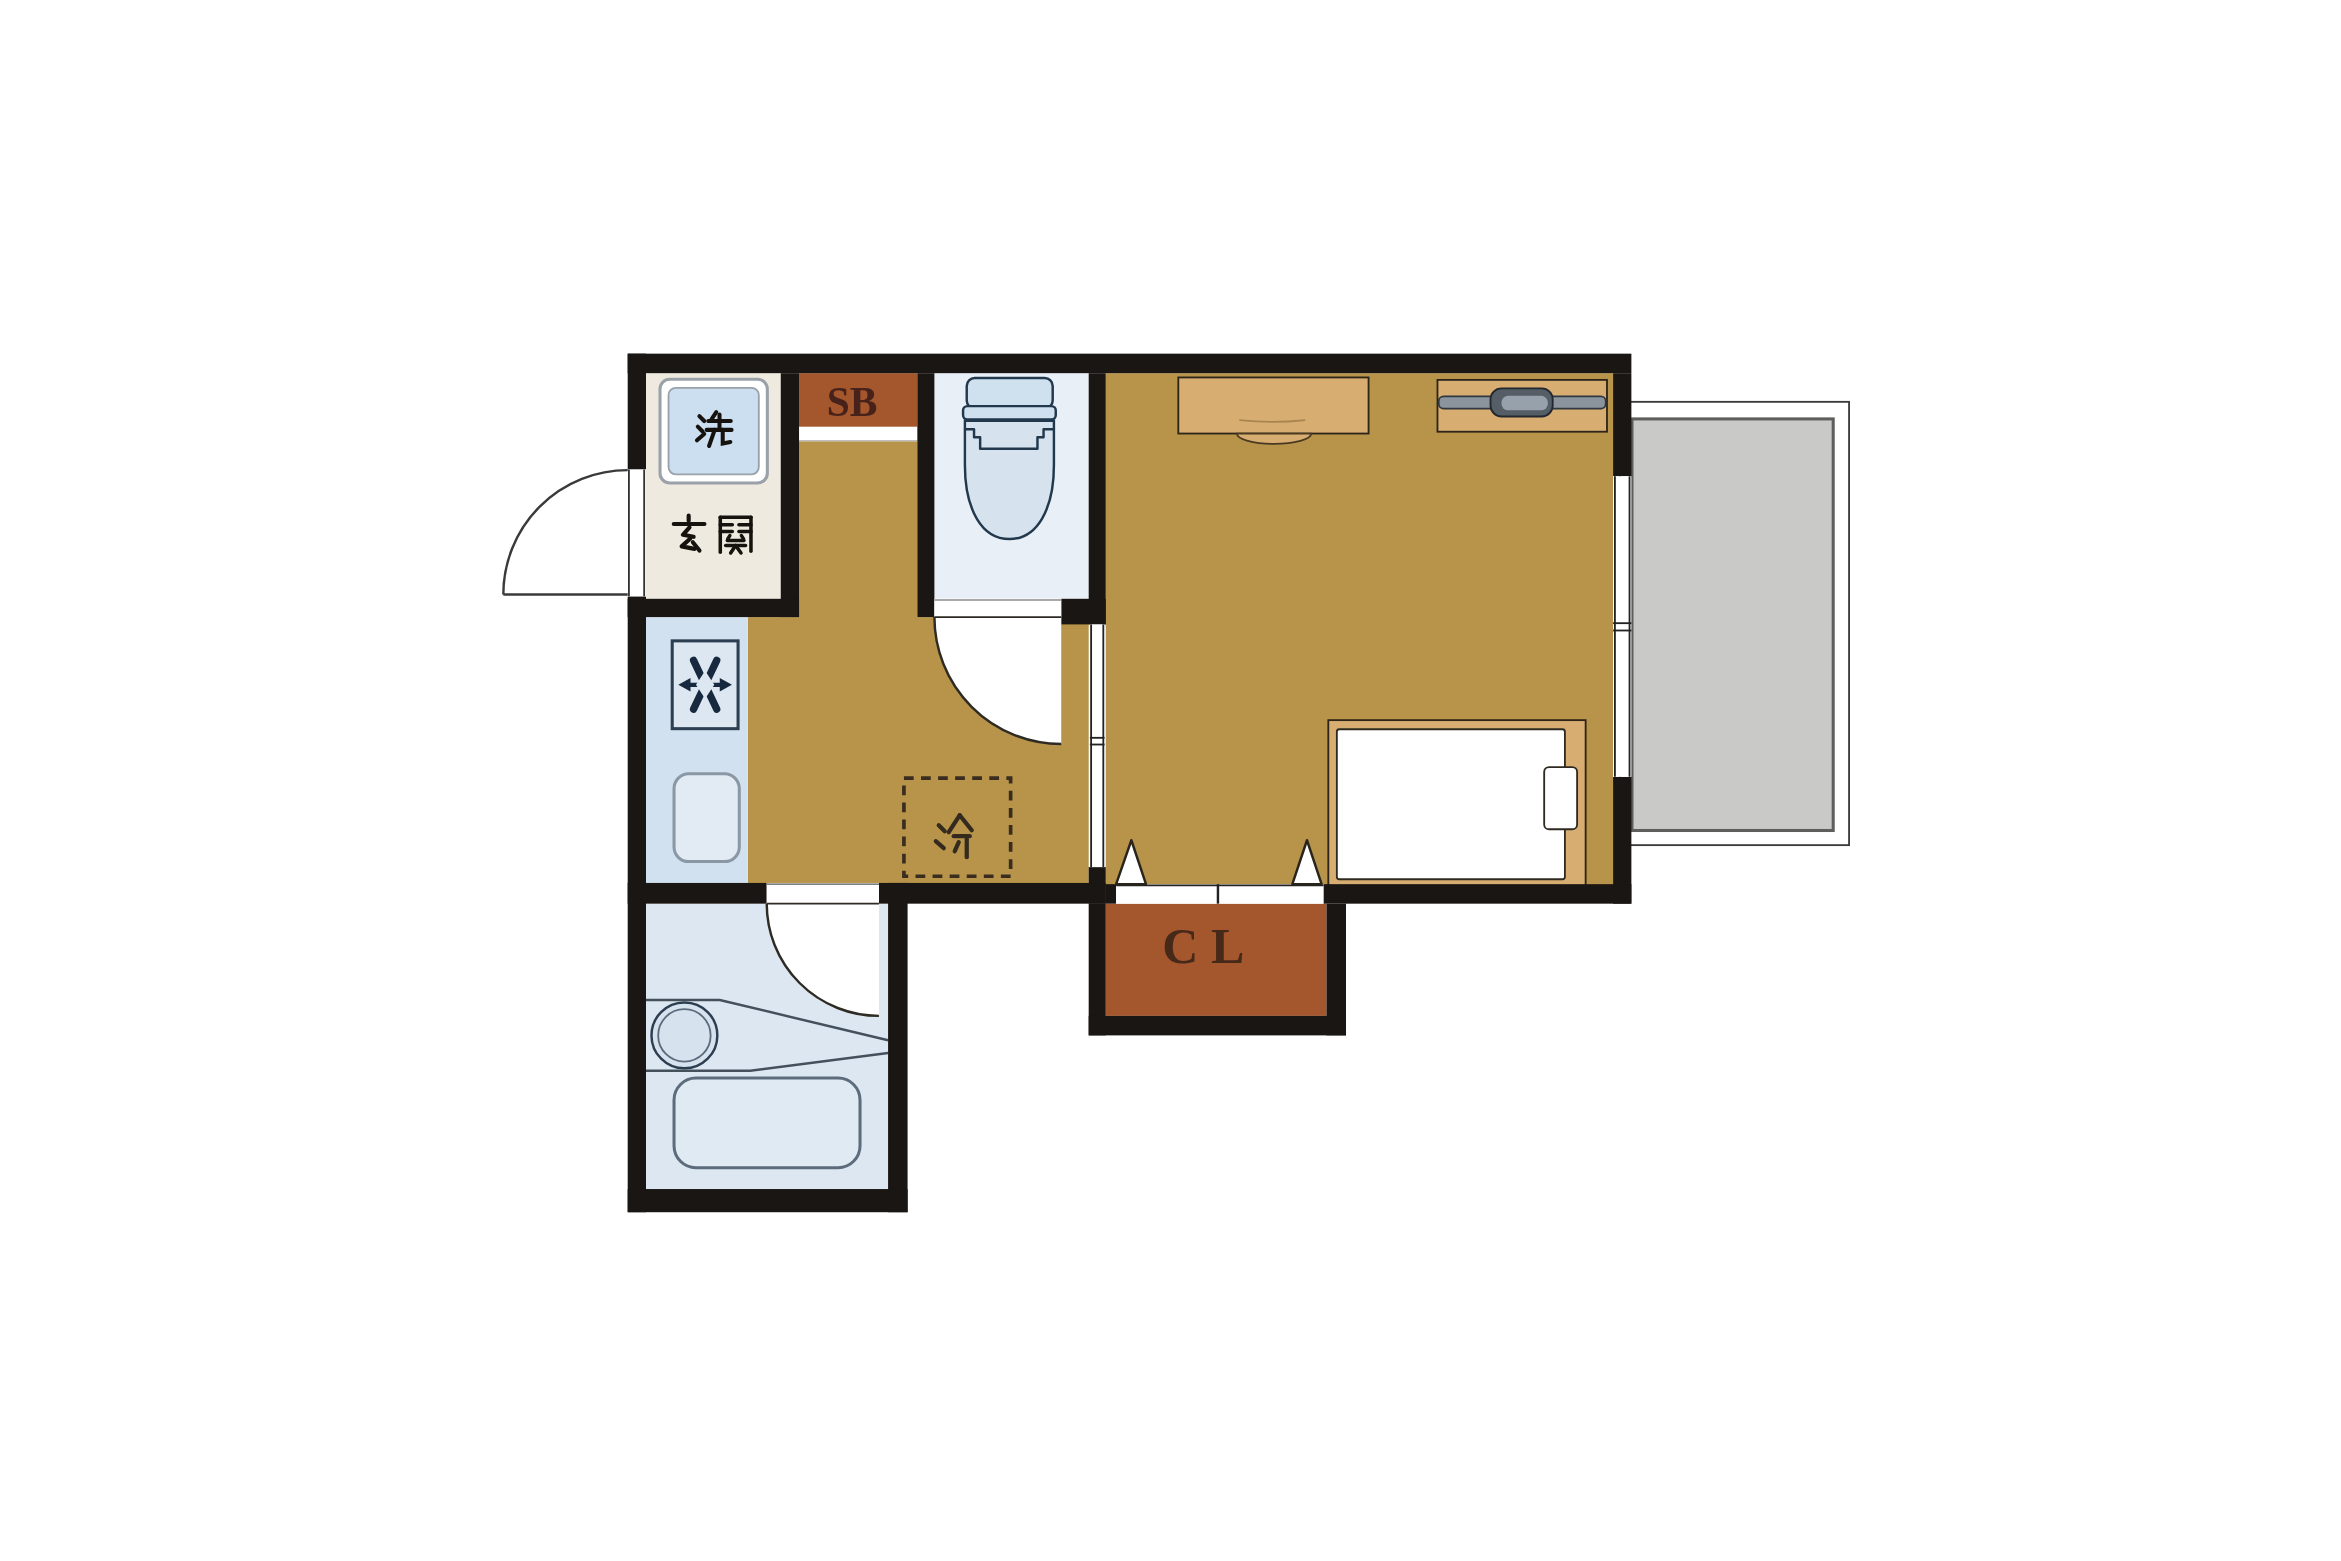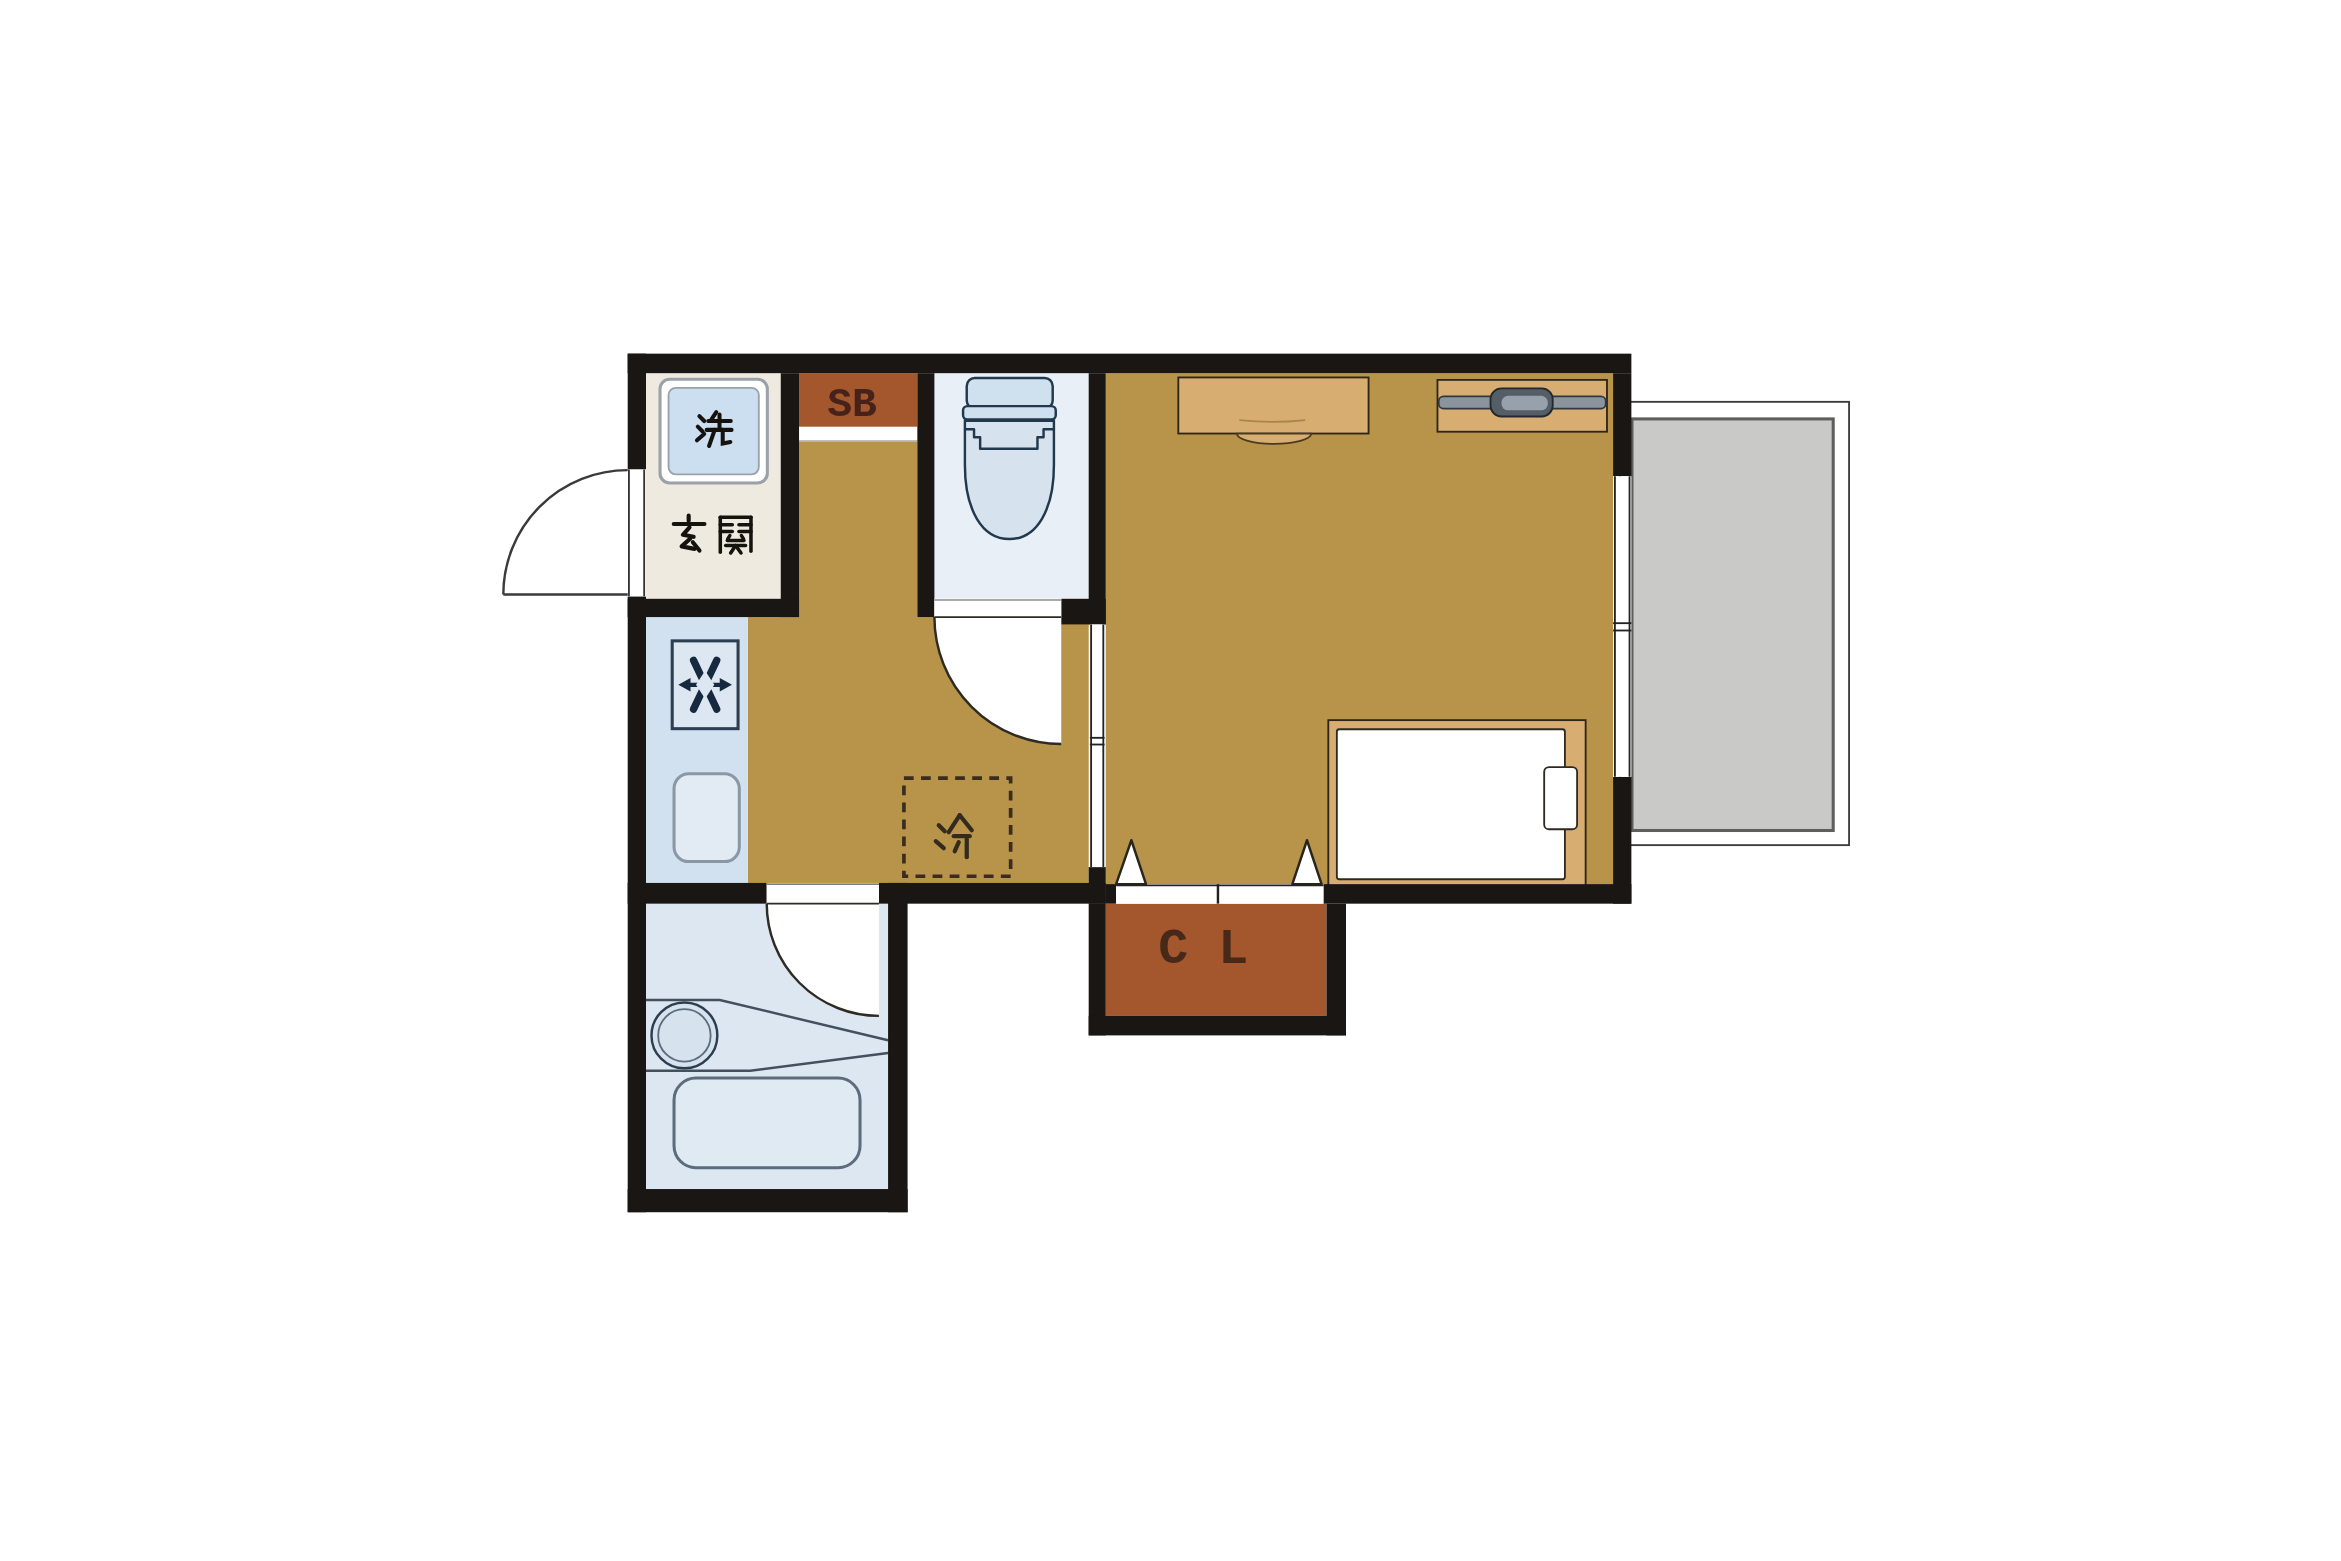--- a/index.html
+++ b/index.html
@@ -1,17 +1,17 @@
 <!DOCTYPE html>
 <html style="font-size:9.8px"><head>
 <meta charset="utf-8">
 <style>
   html,body{margin:0;padding:0;background:#ffffff;}
   .page{width:2049px;height:1561px;position:relative;background:#ffffff;
-        font-family:Liberation Mono, monospace;}
+        font-family:Liberation Serif, serif;}
   svg{position:absolute;top:0;left:0;}
 </style>
 </head>
 <body>
 <div class="page">
 <svg width="2342" height="1561" viewBox="0 0 3840 2560">
 
 <g>
 <rect x="2656" y="659" width="376" height="727" fill="#ffffff" stroke="#3a3a3a" stroke-width="3"></rect>
 <rect x="2676" y="687" width="330" height="675" fill="#c9cac8" stroke="#5e5e5c" stroke-width="5"></rect>

